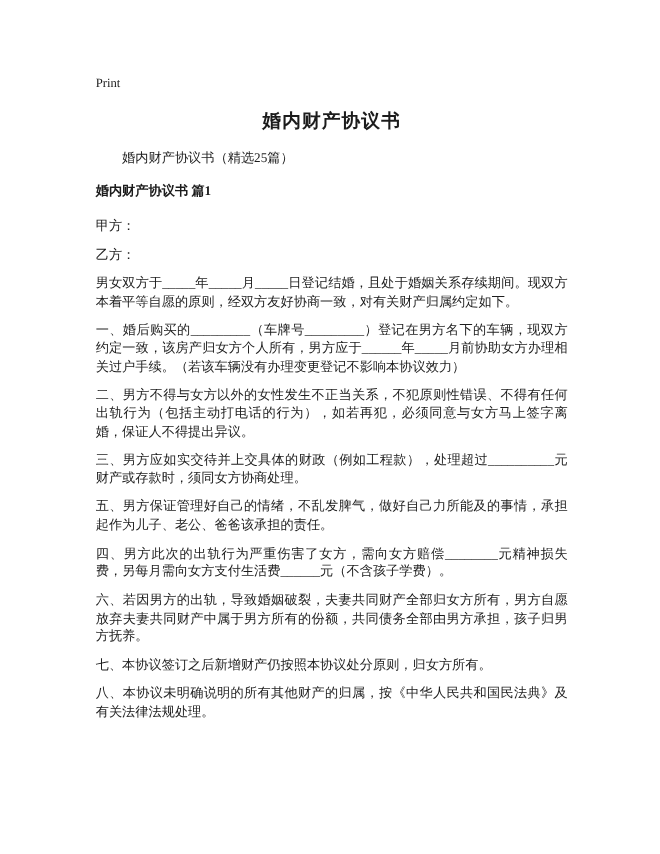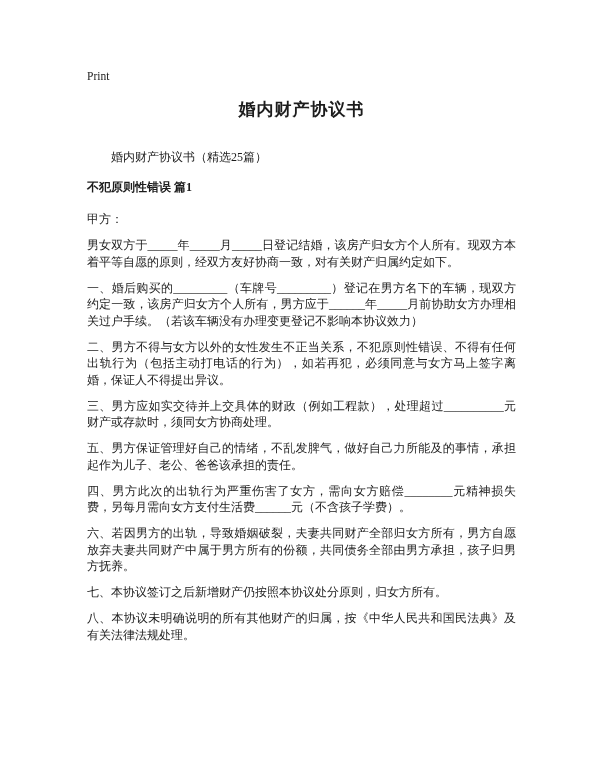--- a/index.html
+++ b/index.html
@@ -22,21 +22,21 @@
     display: inline-block;
     margin-bottom: 4px;
     cursor: pointer;
   }
   .doc-title {
     text-align: center;
     font-size: 17px;
     font-weight: bold;
     letter-spacing: 1px;
     margin-top: 12px;
-    margin-bottom: 28px;
+    margin-bottom: 14px;
   }
   .doc-subtitle {
     font-size: 12px;
     margin-bottom: 13px;
     margin-left: 24px;
   }
   .section-heading {
     font-size: 12px;
     font-weight: bold;
     margin-bottom: 15px;
@@ -53,26 +53,27 @@
 <body>
 
 <div class="page">
 
   <a class="print-link">Print</a>
 
   <h1 class="doc-title">婚内财产协议书</h1>
 
   <p class="doc-subtitle">婚内财产协议书（精选25篇）</p>
 
-  <h2 class="section-heading">不犯原则性错误 篇1</h2>
+  <h2 class="section-heading">婚内财产协议书 篇1</h2>
 
   <p class="para">甲方：</p>
 
+  <p class="para">乙方：</p>
 
-  <p class="para">男女双方于_____年_____月_____日登记结婚，该房产归女方个人所有。现双方本着平等自愿的原则，经双方友好协商一致，对有关财产归属约定如下。</p>
+  <p class="para">男女双方于_____年_____月_____日登记结婚，且处于婚姻关系存续期间。现双方本着平等自愿的原则，经双方友好协商一致，对有关财产归属约定如下。</p>
 
   <p class="para">一、婚后购买的_________（车牌号_________）登记在男方名下的车辆，现双方约定一致，该房产归女方个人所有，男方应于______年_____月前协助女方办理相关过户手续。（若该车辆没有办理变更登记不影响本协议效力）</p>
   <p class="para">二、男方不得与女方以外的女性发生不正当关系，不犯原则性错误、不得有任何出轨行为（包括主动打电话的行为），如若再犯，必须同意与女方马上签字离婚，保证人不得提出异议。</p>
   <p class="para">三、男方应如实交待并上交具体的财政（例如工程款），处理超过__________元财产或存款时，须同女方协商处理。</p>
   <p class="para">五、男方保证管理好自己的情绪，不乱发脾气，做好自己力所能及的事情，承担起作为儿子、老公、爸爸该承担的责任。</p>
   <p class="para">四、男方此次的出轨行为严重伤害了女方，需向女方赔偿________元精神损失费，另每月需向女方支付生活费______元（不含孩子学费）。</p>
   <p class="para">六、若因男方的出轨，导致婚姻破裂，夫妻共同财产全部归女方所有，男方自愿放弃夫妻共同财产中属于男方所有的份额，共同债务全部由男方承担，孩子归男方抚养。</p>
   <p class="para">七、本协议签订之后新增财产仍按照本协议处分原则，归女方所有。</p>
   <p class="para">八、本协议未明确说明的所有其他财产的归属，按《中华人民共和国民法典》及有关法律法规处理。</p>
 

